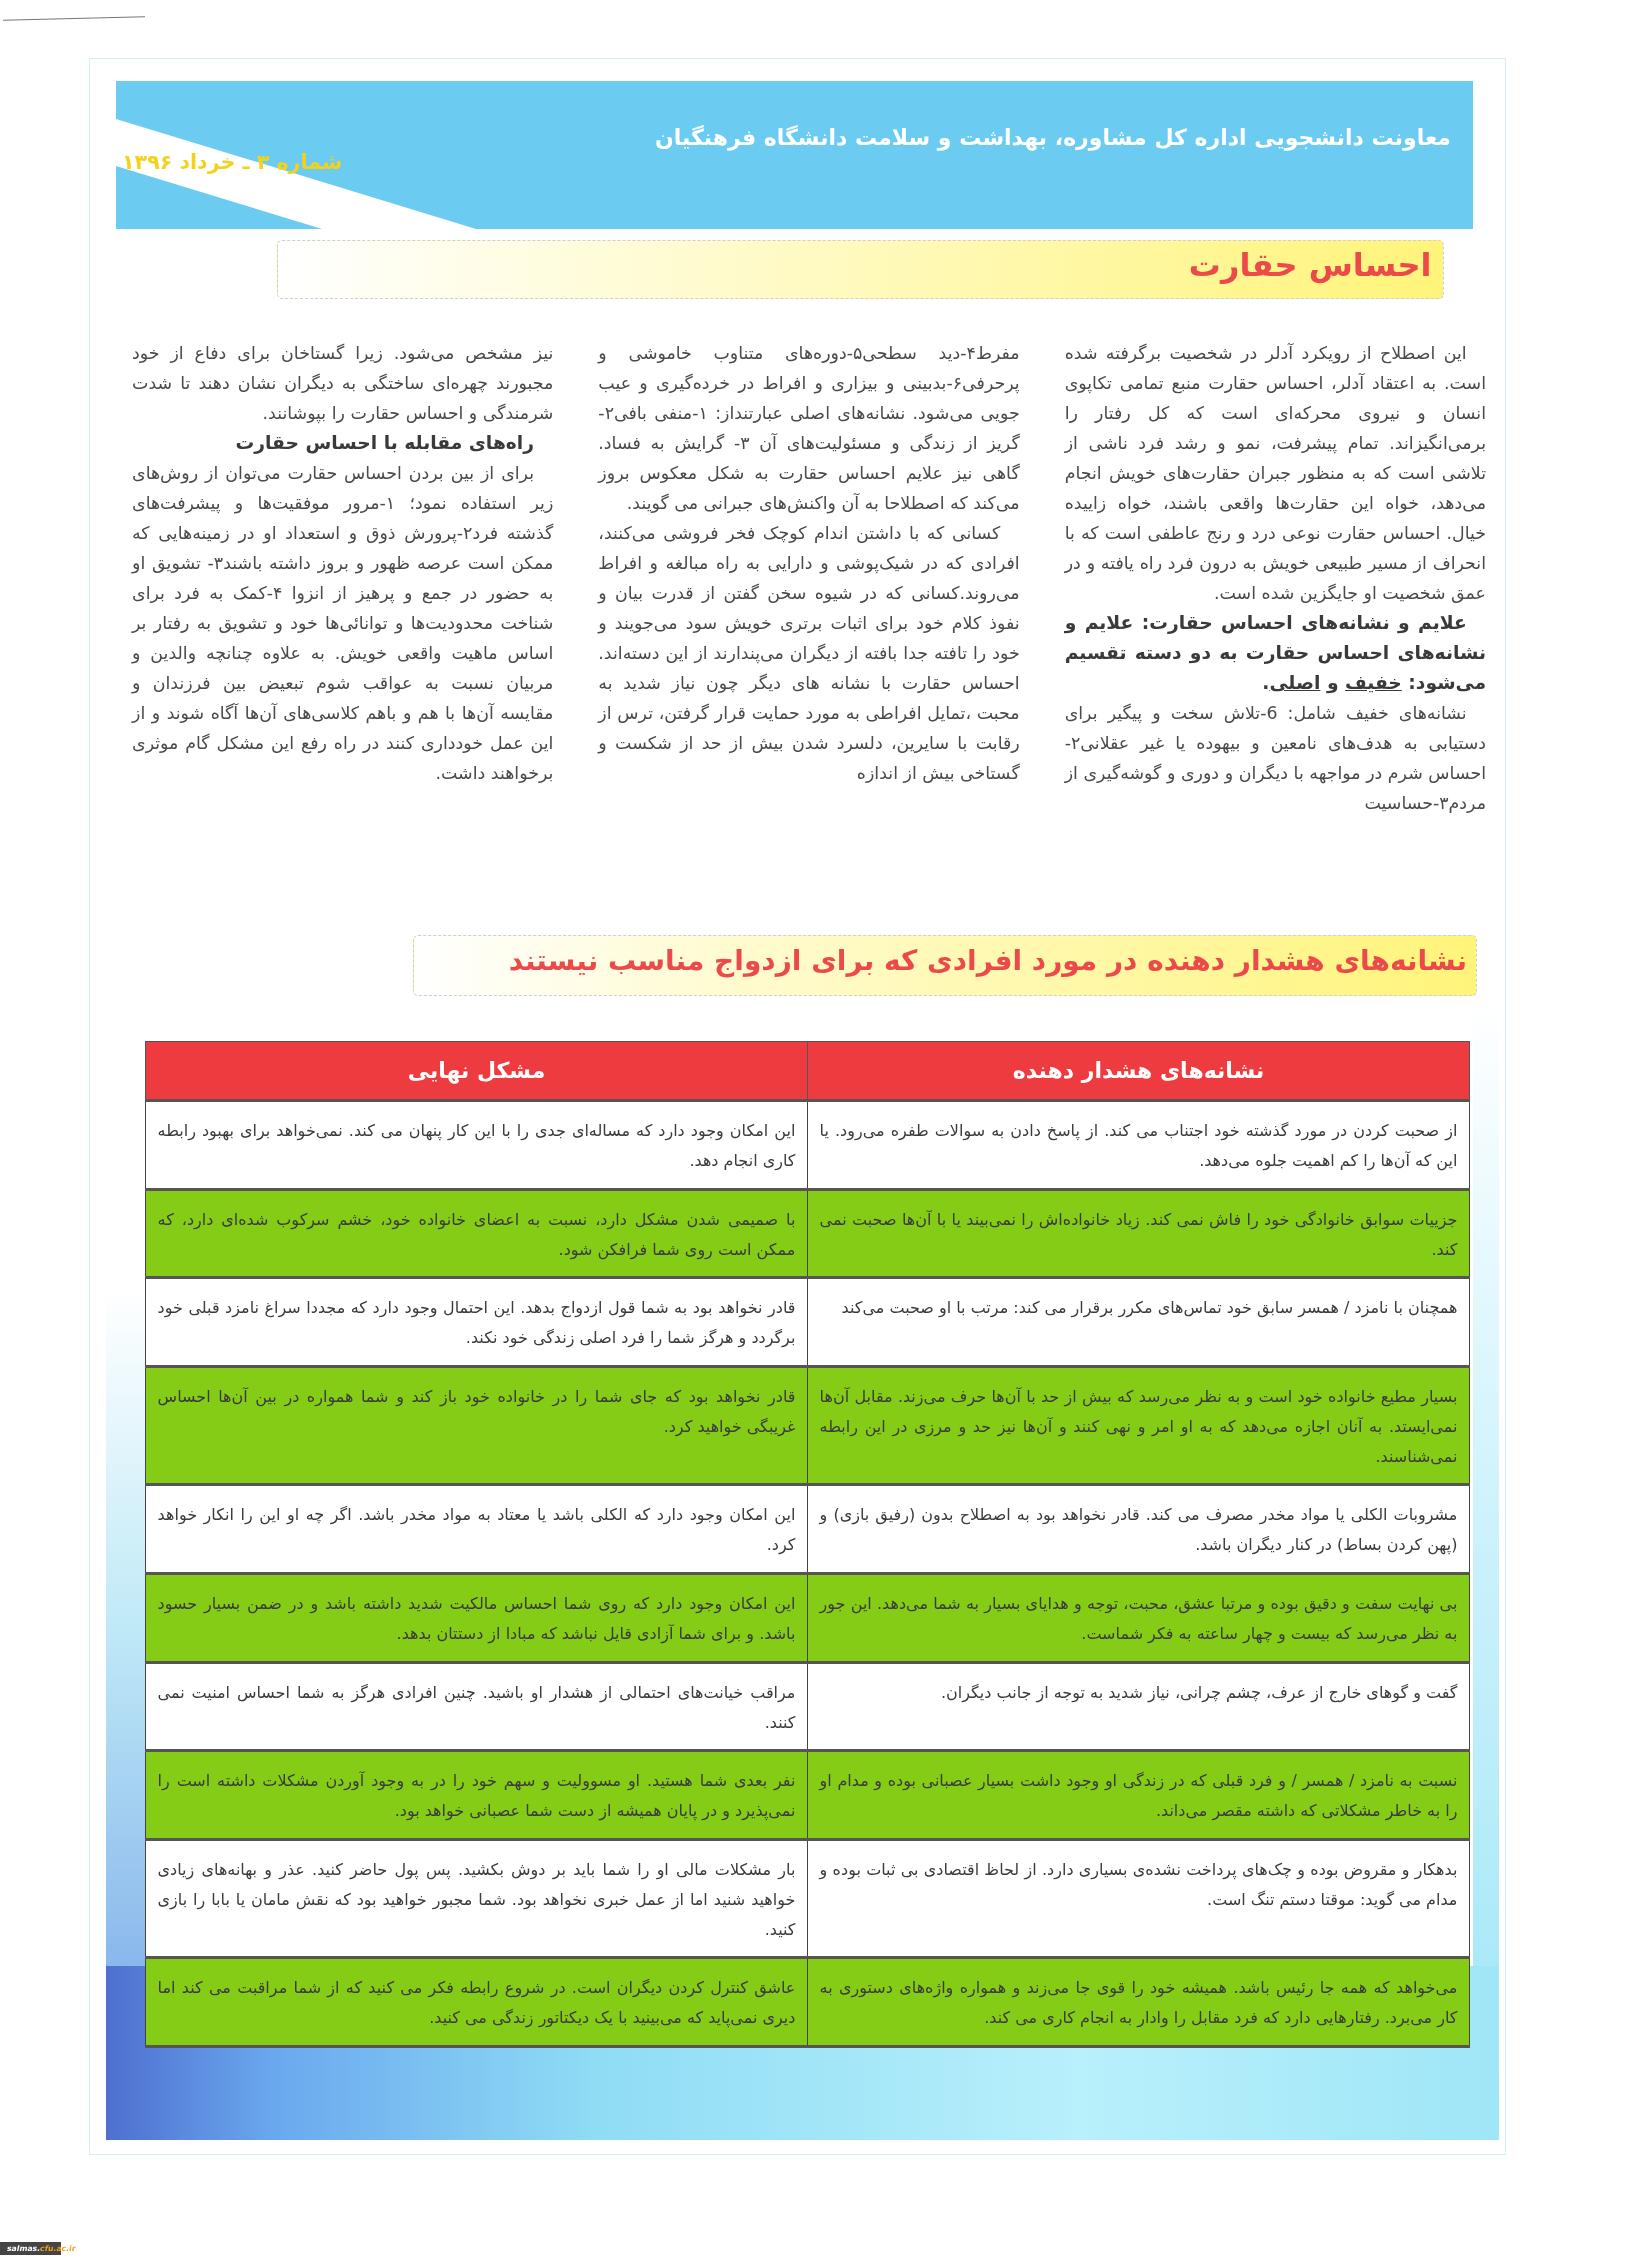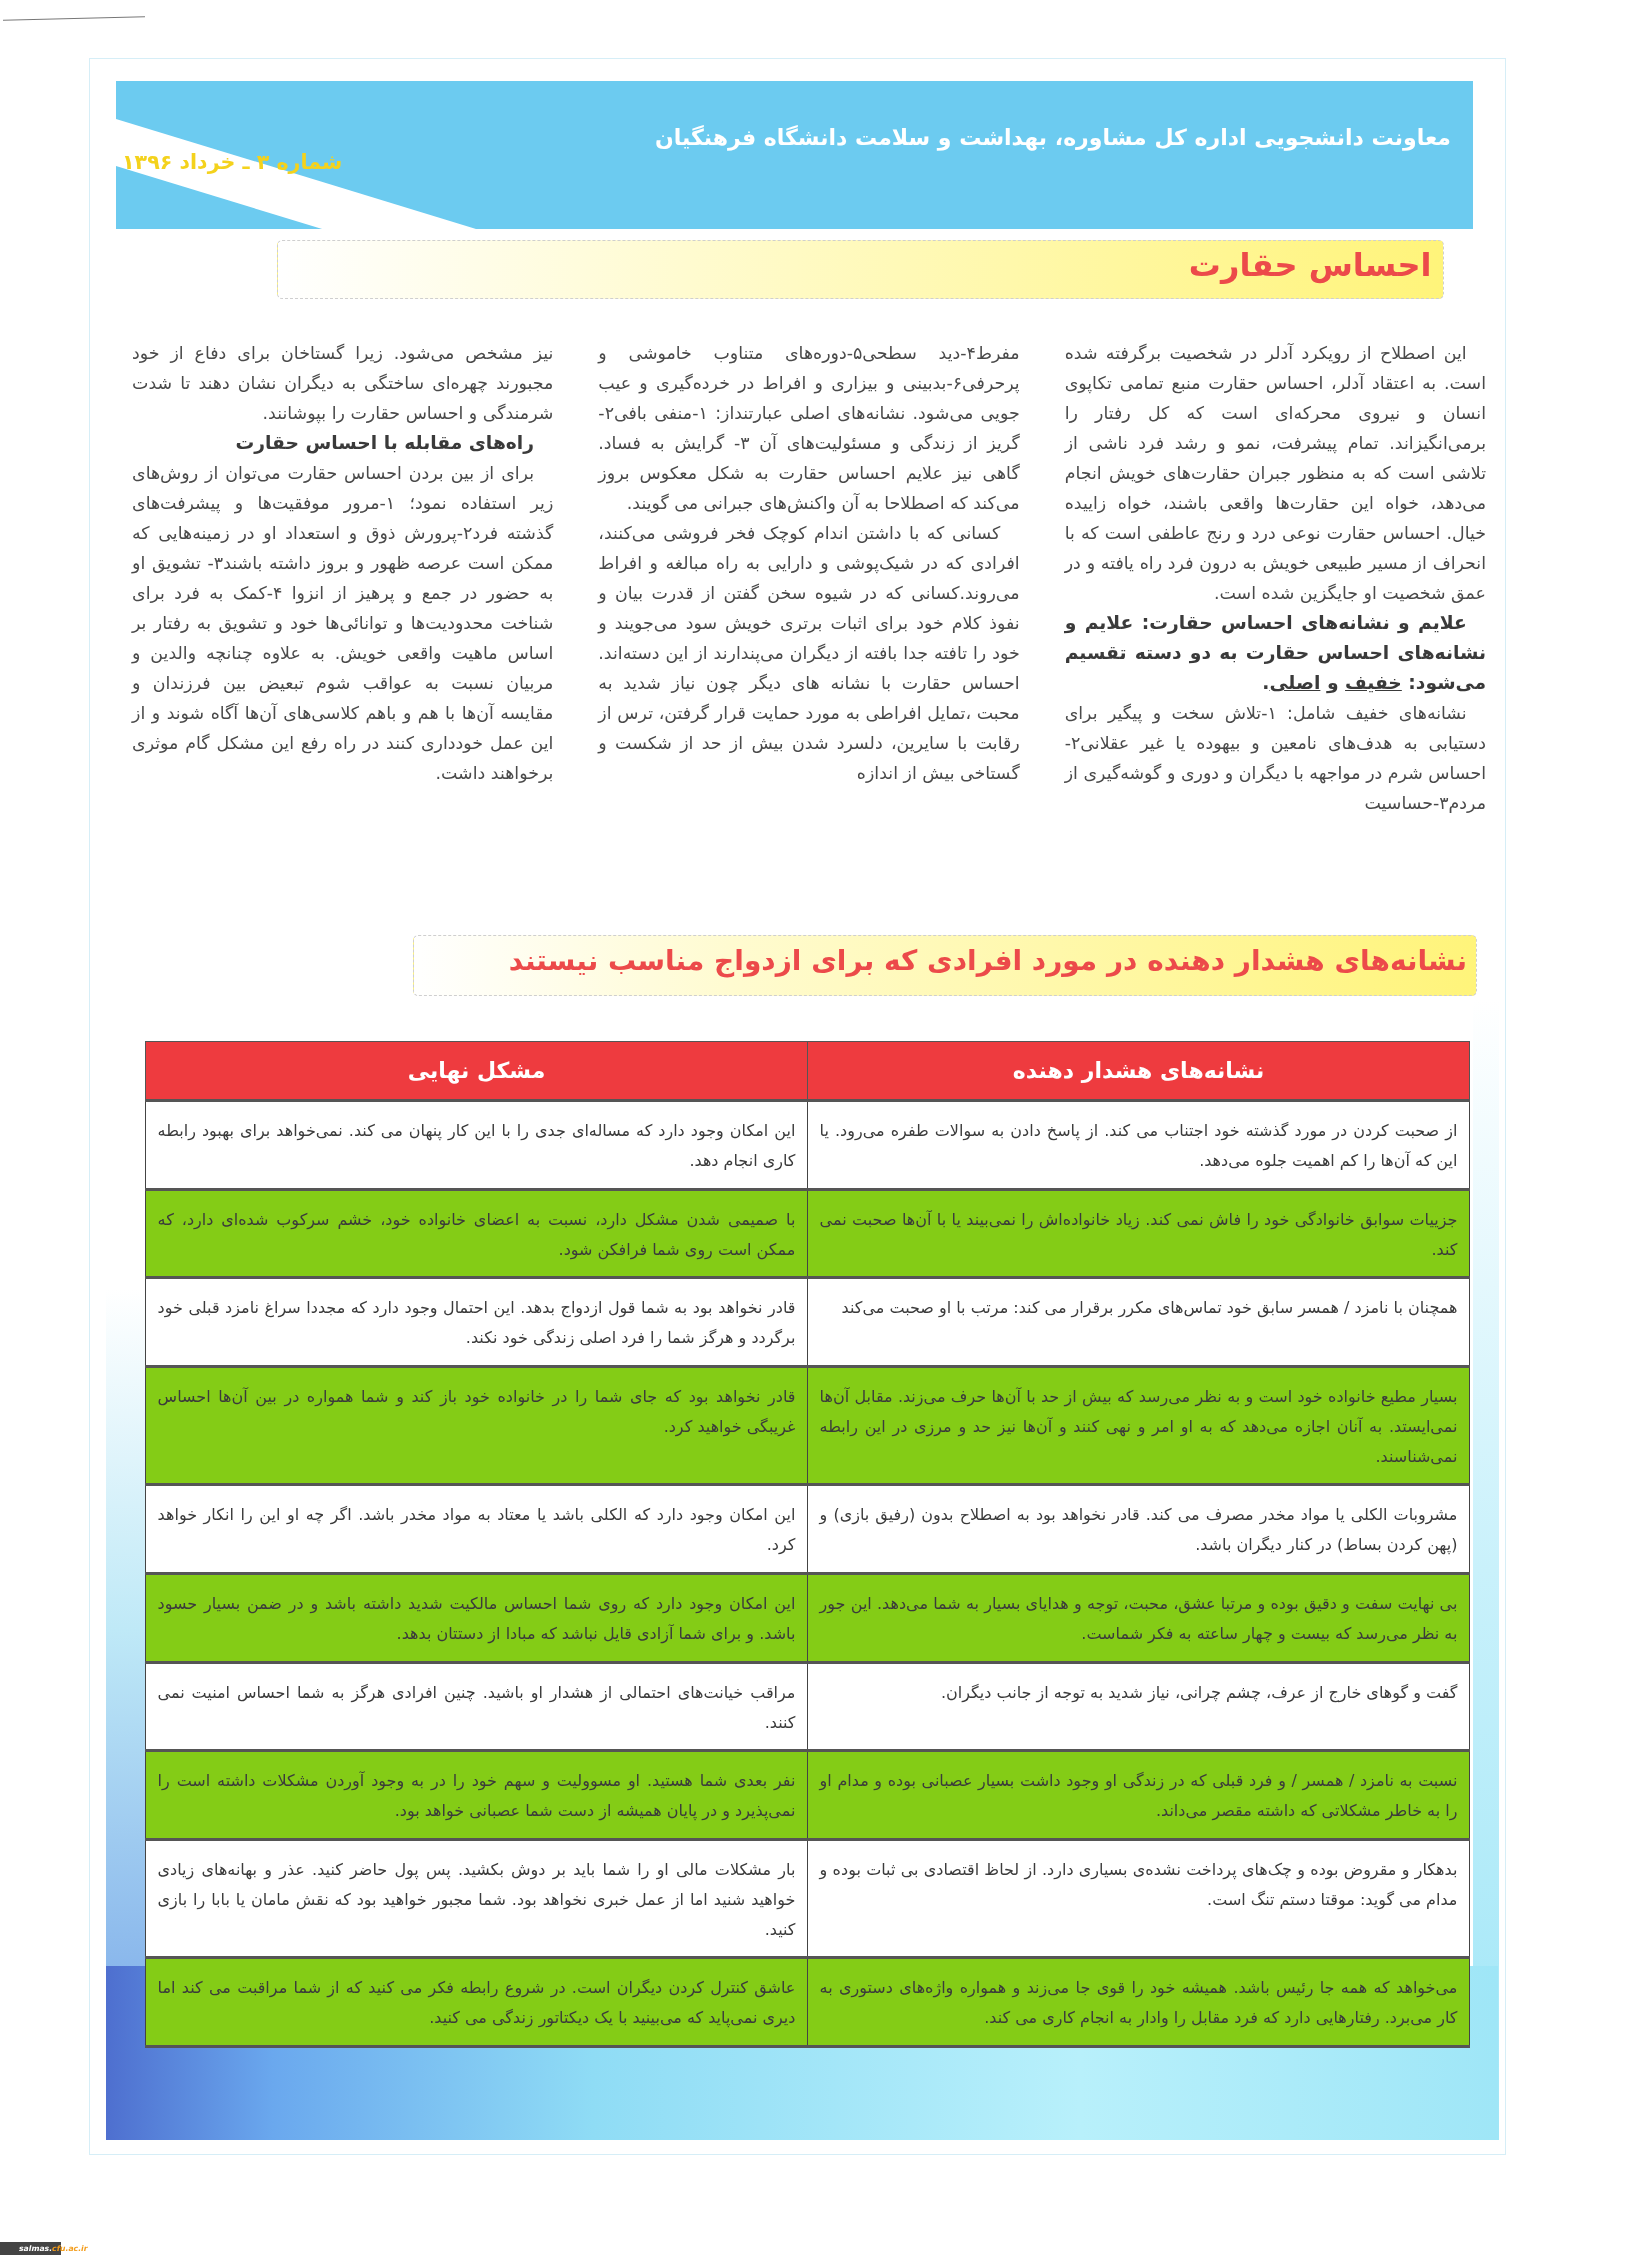--- a/index.html
+++ b/index.html
@@ -89,21 +89,21 @@
     color: #3b3b3b; border-left: 1.3px solid #444; border-right: 1.3px solid #444;
     border-top: 3.9px solid #555; text-align: justify;
   }
   .warn-table tr.odd td { background: #ffffff; }
   .warn-table tr.even td { background: #84cc16; }
   .warn-table tr:last-child td { border-bottom: 3.9px solid #555; }
   .warn-table td.c1 { width: 50%; }
   .site-badge {
     position: absolute; left: 0; top: 2242px; width: 61px; height: 13px; background: #444;
     color: #fff; font-size: 7.7px; line-height: 13px; font-style: italic; font-weight: bold;
-    font-family: "DejaVu Sans", sans-serif; padding-left: 19px; box-sizing: border-box;
+    font-family: "DejaVu Sans", sans-serif; padding-left: 7px; box-sizing: border-box;
   }
   .site-badge .accent { color: #f39c1b; }
   .scan-line {
     position: absolute; left: 3.2px; top: 18px; width: 142px; height: 1.3px; background: #777;
     transform: rotate(-1.5deg);
   }
 </style>
 </head>
 <body>
 
@@ -121,21 +121,21 @@
 <div class="issue-label">شماره ۳ ـ خرداد ۱۳۹۶</div>
 
 <div class="section-title-box">
   <div class="section-title">احساس حقارت</div>
 </div>
 
 <div class="columns">
   <div class="col">
     <p>این اصطلاح از رویکرد آدلر در شخصیت برگرفته شده است. به اعتقاد آدلر، احساس حقارت منبع تمامی تکاپوی انسان و نیروی محرکه‌ای است که کل رفتار را برمی‌انگیزاند. تمام پیشرفت، نمو و رشد فرد ناشی از تلاشی است که به منظور جبران حقارت‌های خویش انجام می‌دهد، خواه این حقارت‌ها واقعی باشند، خواه زاییده خیال. احساس حقارت نوعی درد و رنج عاطفی است که با انحراف از مسیر طبیعی خویش به درون فرد راه یافته و در عمق شخصیت او جایگزین شده است.</p>
     <p class="subhead"><span>علایم و نشانه‌های احساس حقارت: علایم و نشانه‌های احساس حقارت به دو دسته تقسیم می‌شود:</span> <span class="underline">خفیف</span><span> و </span><span class="underline">اصلی</span><span>.</span></p>
-    <p>نشانه‌های خفیف شامل: ۱-تلاش سخت و پیگیر برای دستیابی به هدف‌های نامعین و بیهوده یا غیر عقلانی۲-احساس شرم در مواجهه با دیگران و دوری و گوشه‌گیری از مردم۳-حساسیت</p>
+    <p>نشانه‌های خفیف شامل: 6-تلاش سخت و پیگیر برای دستیابی به هدف‌های نامعین و بیهوده یا غیر عقلانی۲-احساس شرم در مواجهه با دیگران و دوری و گوشه‌گیری از مردم۳-حساسیت</p>
   </div>
   <div class="col">
     <p style="text-indent:0">مفرط۴-دید سطحی۵-دوره‌های متناوب خاموشی و پرحرفی۶-بدبینی و بیزاری و افراط در خرده‌گیری و عیب جویی می‌شود. نشانه‌های اصلی عبارتنداز: ۱-منفی بافی۲-گریز از زندگی و مسئولیت‌های آن ۳- گرایش به فساد. گاهی نیز علایم احساس حقارت به شکل معکوس بروز می‌کند که اصطلاحا به آن واکنش‌های جبرانی می گویند.</p>
     <p>کسانی که با داشتن اندام کوچک فخر فروشی می‌کنند، افرادی که در شیک‌پوشی و دارایی به راه مبالغه و افراط می‌روند.کسانی که در شیوه سخن گفتن از قدرت بیان و نفوذ کلام خود برای اثبات برتری خویش سود می‌جویند و خود را تافته جدا بافته از دیگران می‌پندارند از این دسته‌اند. احساس حقارت با نشانه های دیگر چون نیاز شدید به محبت ،تمایل افراطی به مورد حمایت قرار گرفتن، ترس از رقابت با سایرین، دلسرد شدن بیش از حد از شکست و گستاخی بیش از اندازه</p>
   </div>
   <div class="col">
     <p style="text-indent:0">نیز مشخص می‌شود. زیرا گستاخان برای دفاع از خود مجبورند چهره‌ای ساختگی به دیگران نشان دهند تا شدت شرمندگی و احساس حقارت را بپوشانند.</p>
     <p class="subhead">راه‌های مقابله با احساس حقارت</p>
     <p>برای از بین بردن احساس حقارت می‌توان از روش‌های زیر استفاده نمود؛ ۱-مرور موفقیت‌ها و پیشرفت‌های گذشته فرد۲-پرورش ذوق و استعداد او در زمینه‌هایی که ممکن است عرصه ظهور و بروز داشته باشند۳- تشویق او به حضور در جمع و پرهیز از انزوا ۴-کمک به فرد برای شناخت محدودیت‌ها و توانائی‌ها خود و تشویق به رفتار بر اساس ماهیت واقعی خویش. به علاوه چنانچه والدین و مربیان نسبت به عواقب شوم تبعیض بین فرزندان و مقایسه آن‌ها با هم و باهم کلاسی‌های آن‌ها آگاه شوند و از این عمل خودداری کنند در راه رفع این مشکل گام موثری برخواهند داشت.</p>
   </div>

